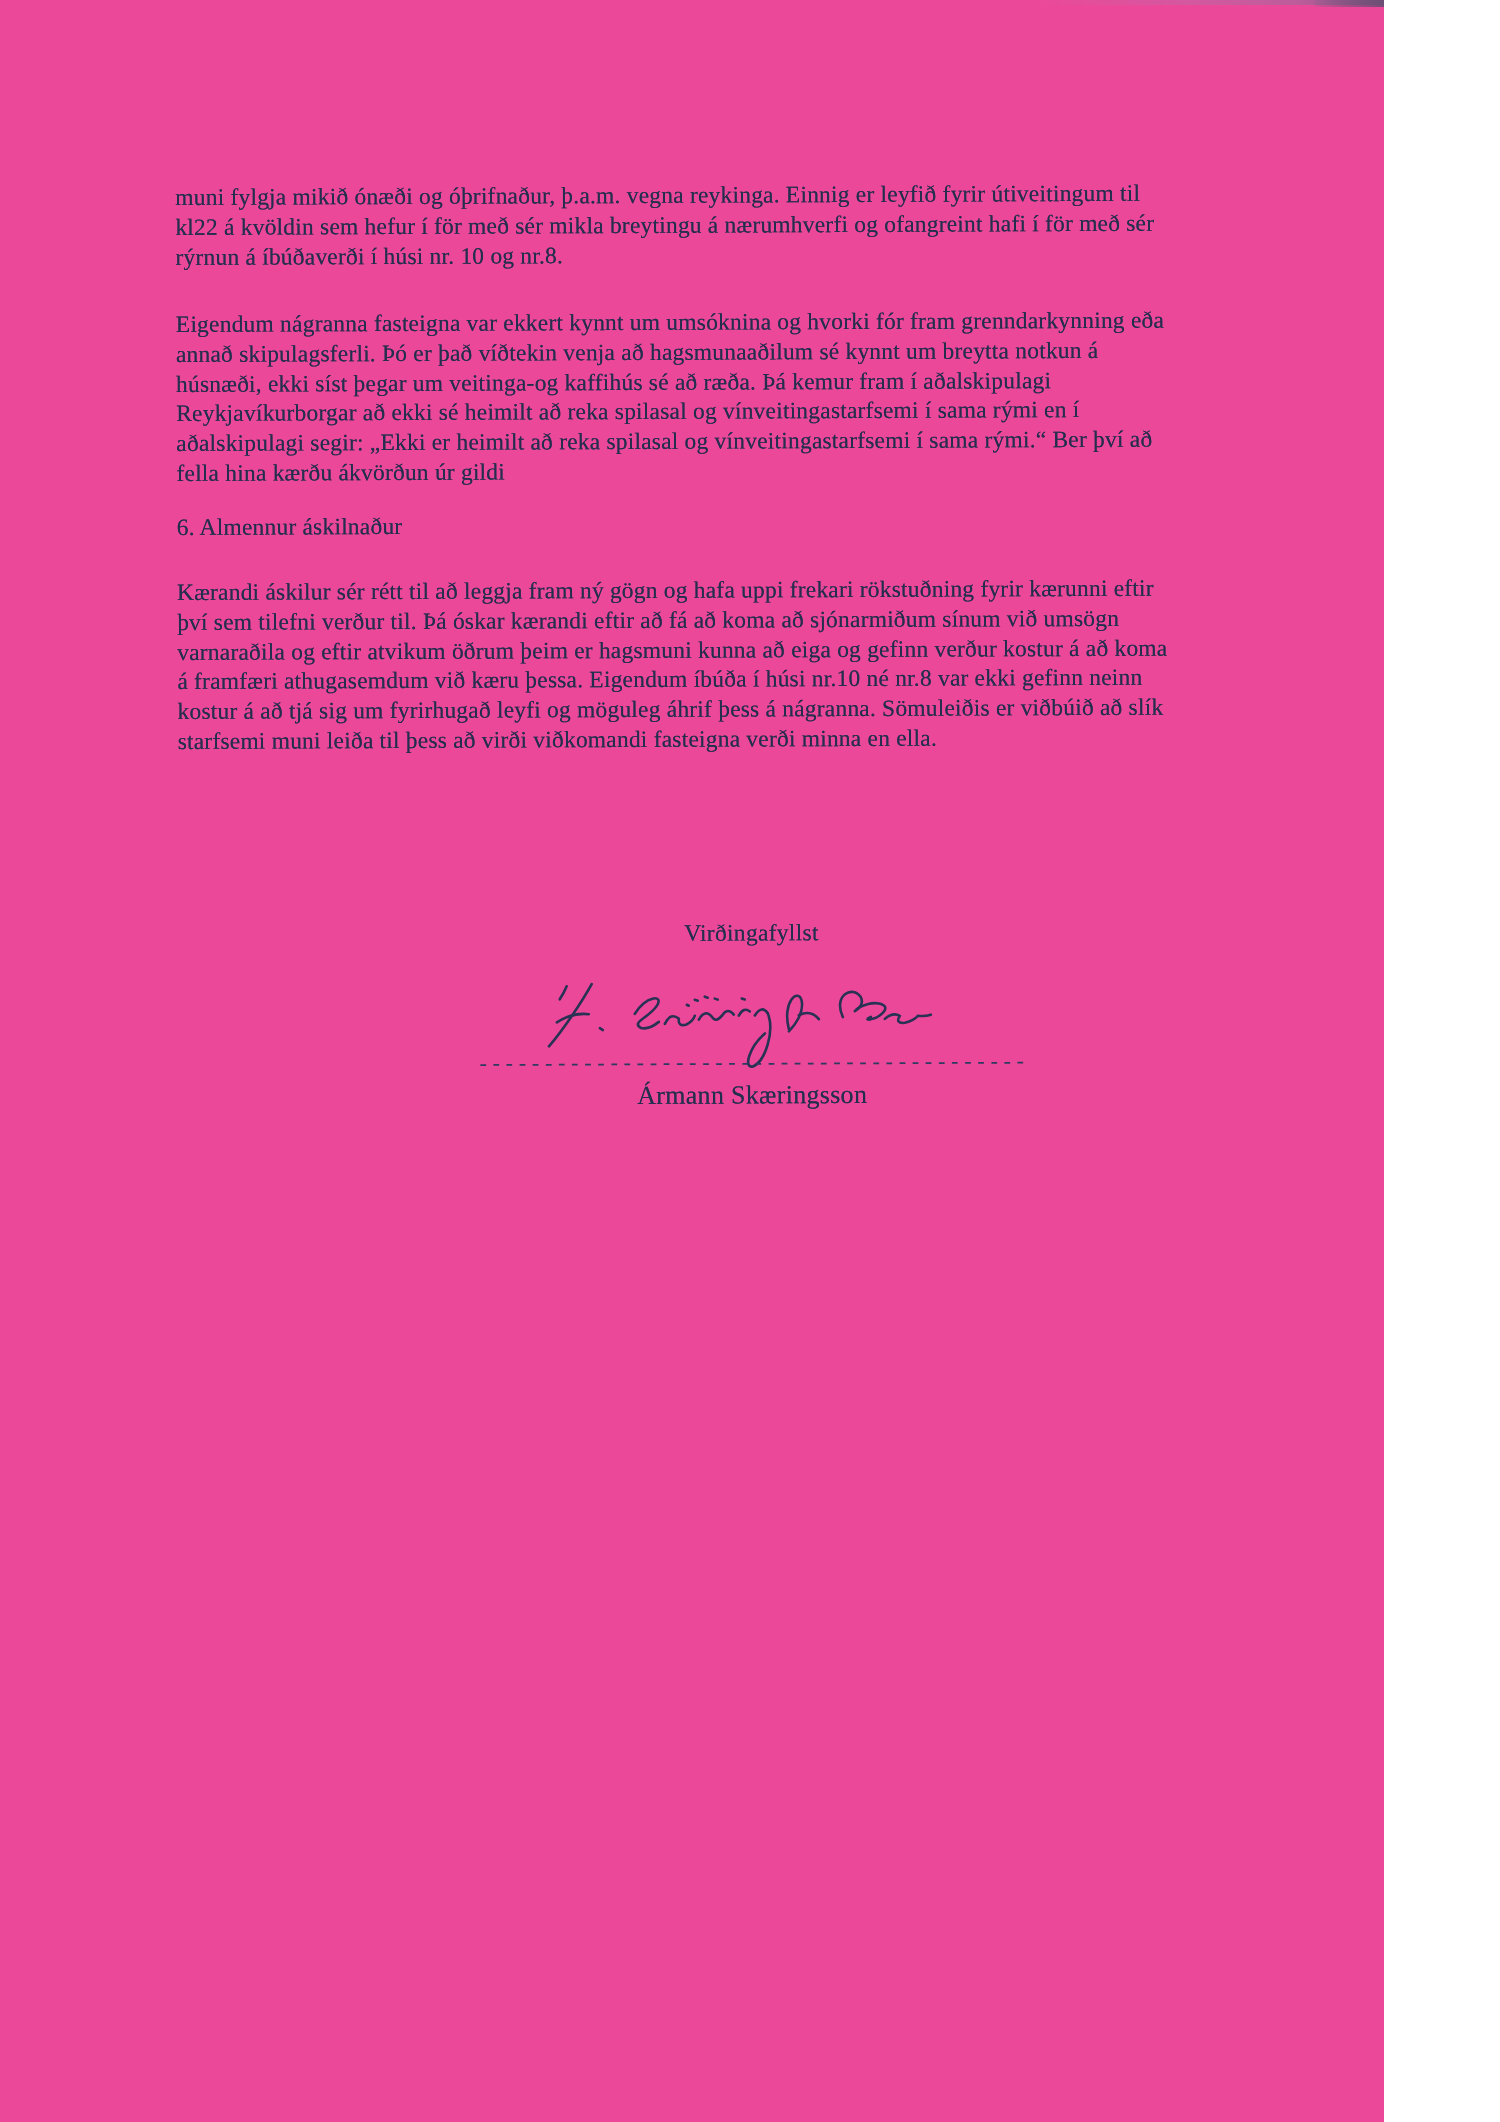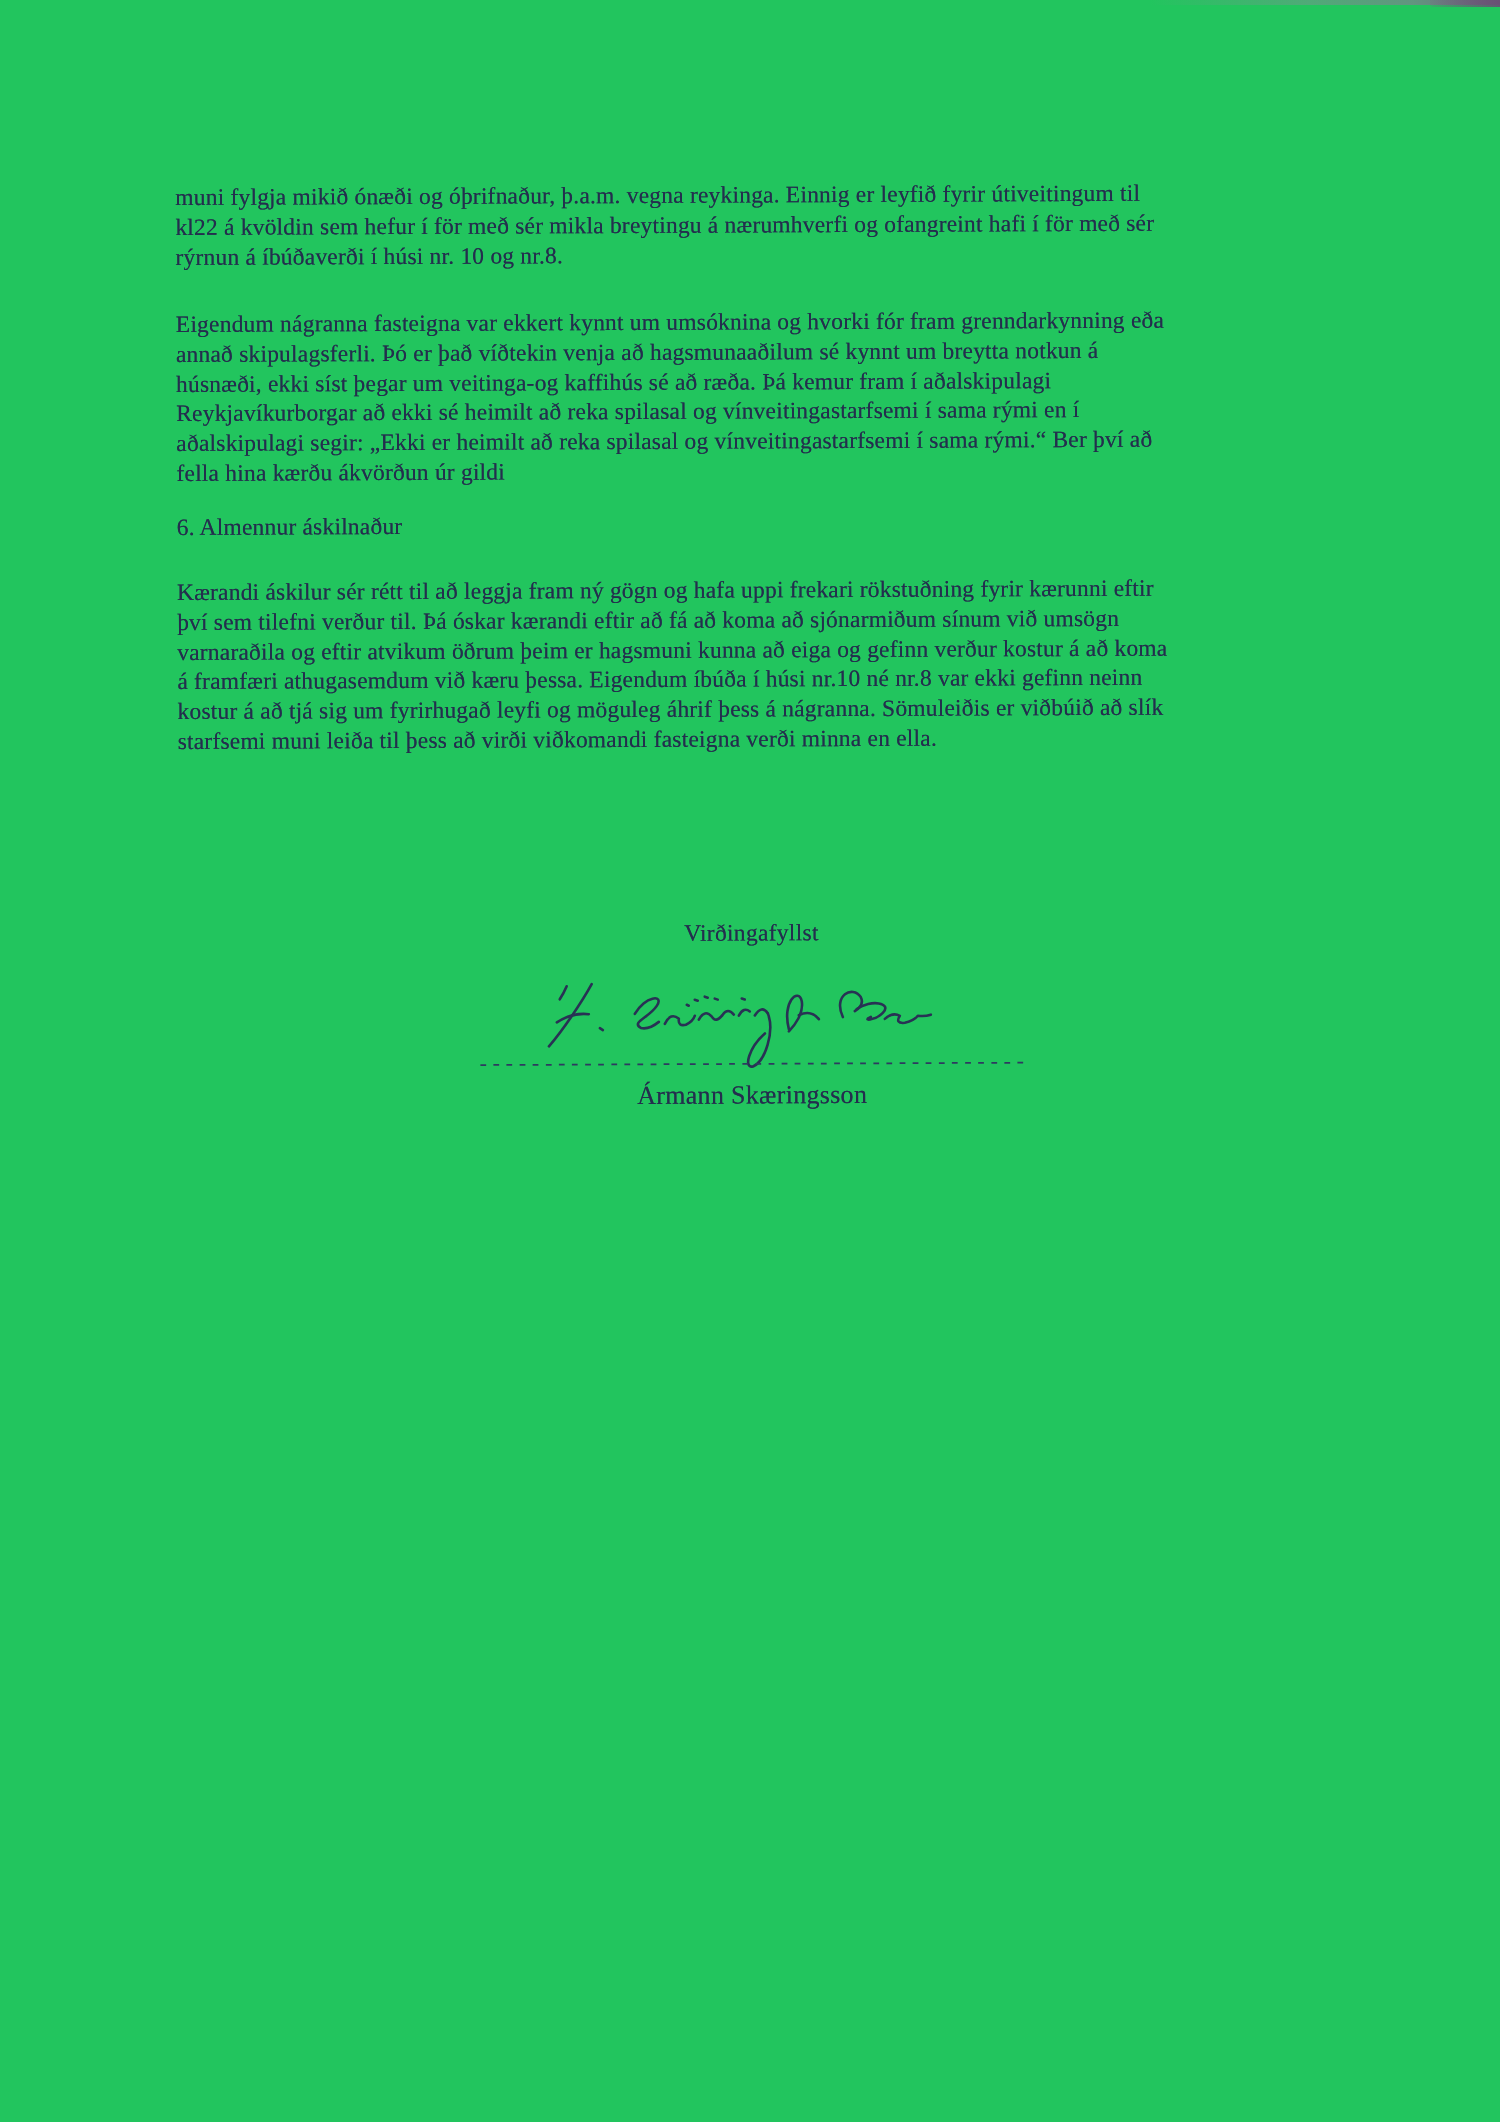--- a/index.html
+++ b/index.html
@@ -1,20 +1,20 @@
 <!DOCTYPE html>
 <html><head>
 <meta charset="utf-8">
 <style>
   html, body { margin: 0; padding: 0; background: #ffffff; }
   .page {
     position: relative;
-    width: 1500px;
+    width: 1384px;
     height: 2122px;
-    background: #22c55e;
+    background: #ec4899;
     overflow: hidden;
     font-family: "Liberation Serif", serif;
     color: #242e4e;
     text-decoration: underline;
   }
   .content {
     position: absolute;
     inset: 0;
     transform: rotate(-0.25deg);
     transform-origin: 170px 600px;

